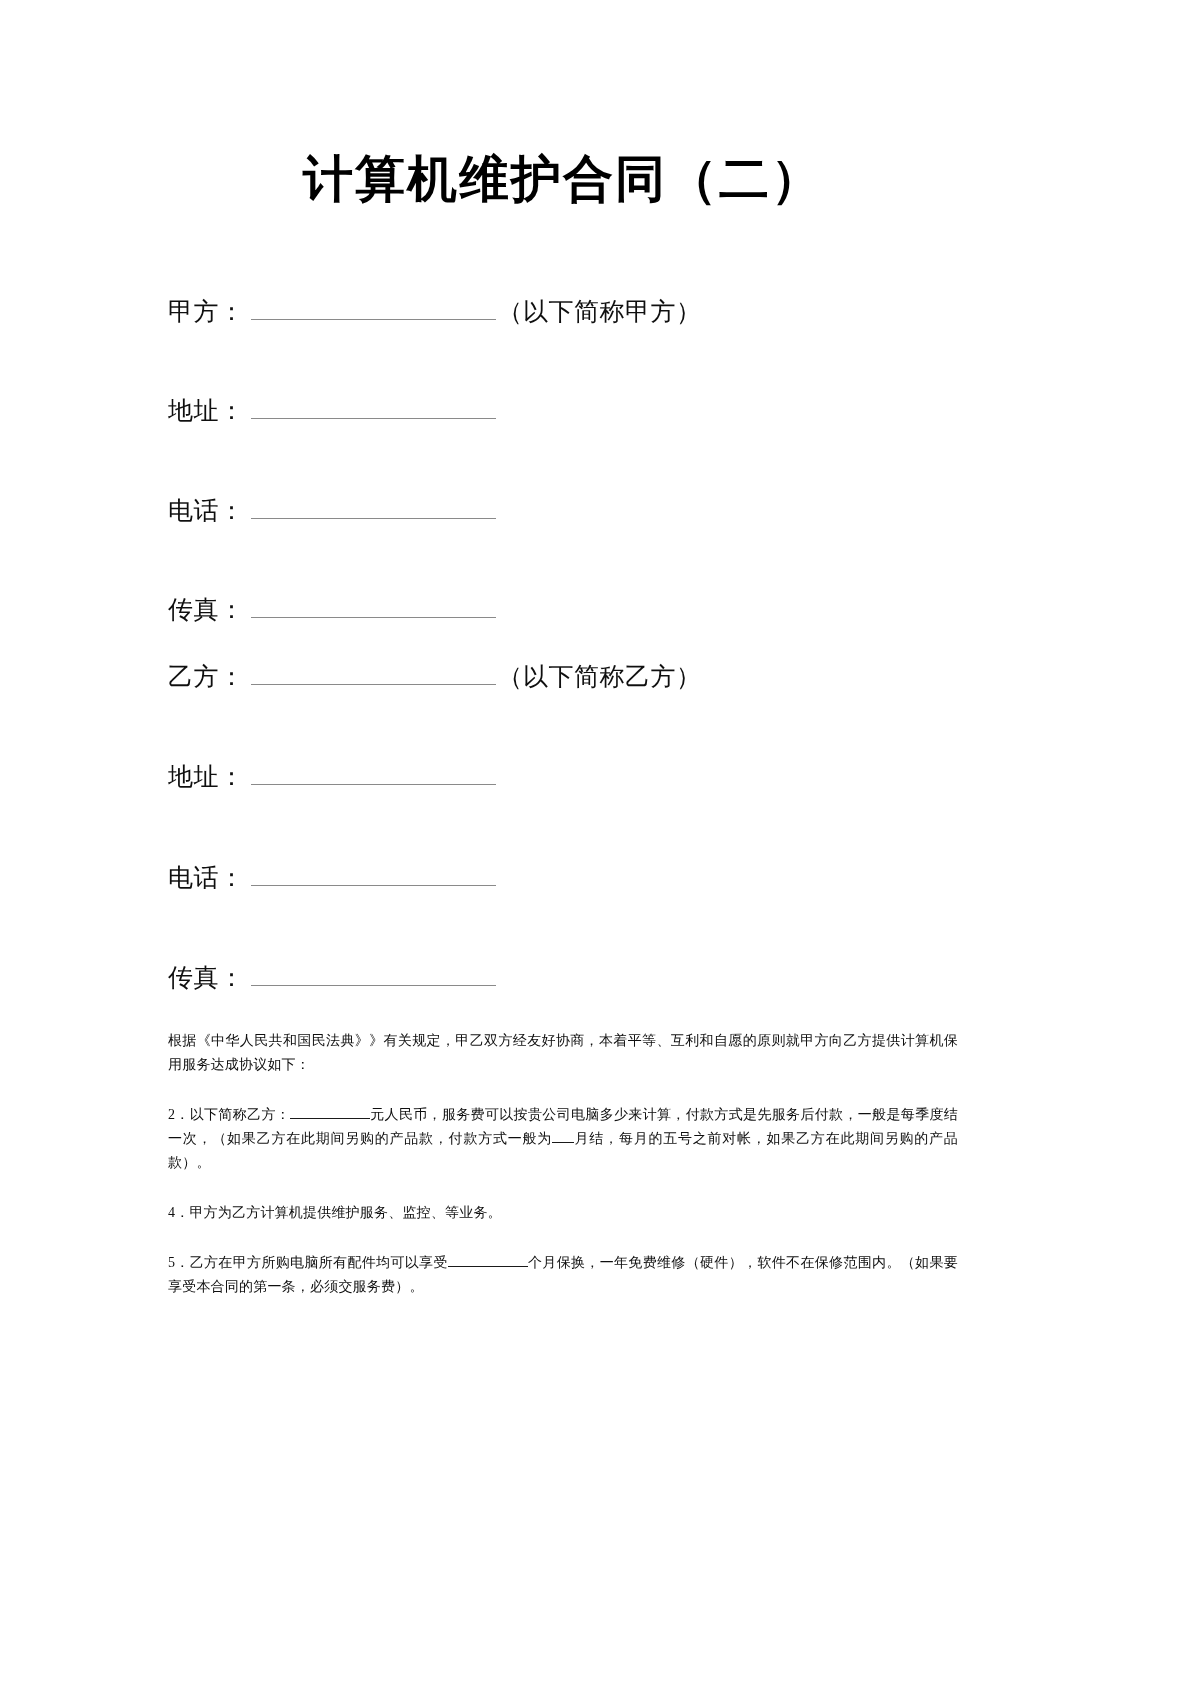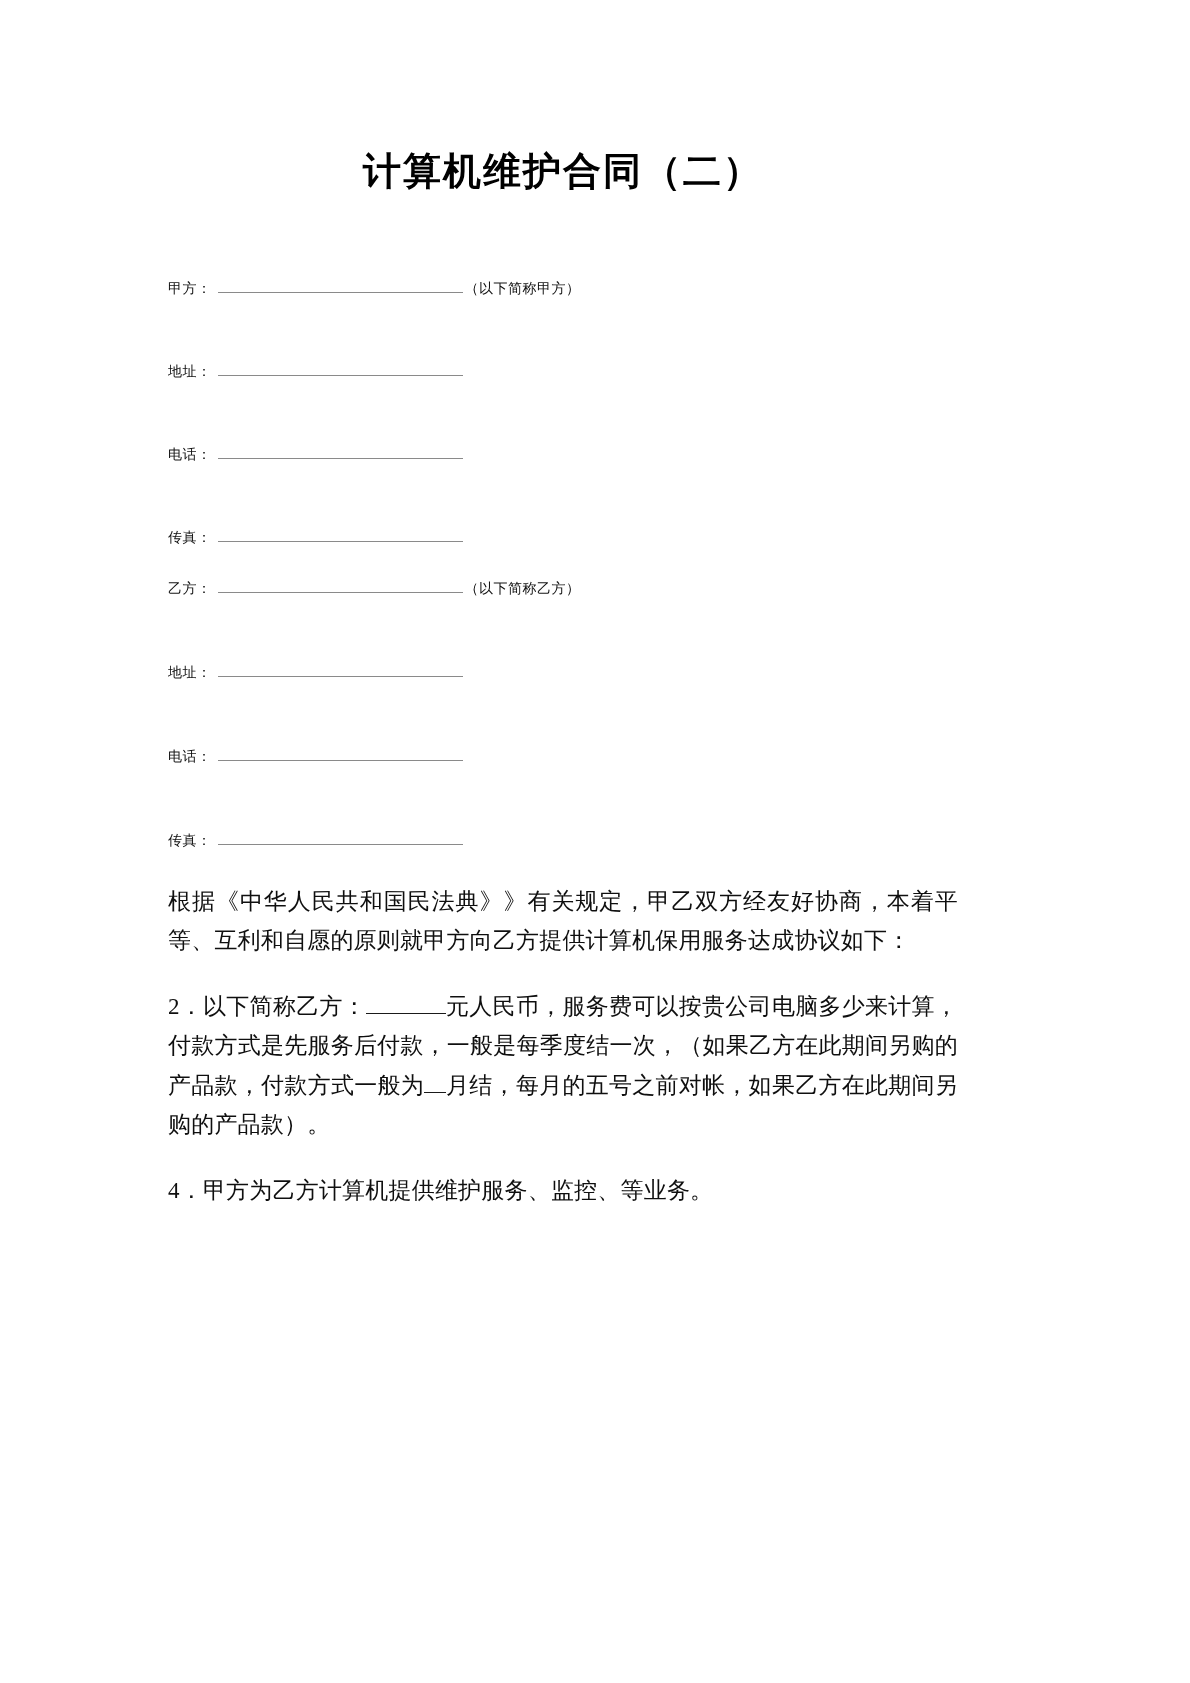--- a/index.html
+++ b/index.html
@@ -19,34 +19,34 @@
     box-sizing: border-box;
     overflow: hidden;
   }
   .content {
     position: absolute;
     left: 168px;
     top: 0;
     width: 790px;
   }
   .doc-title {
-    font-size: 38px;
+    font-size: 50px;
     font-weight: bold;
     text-align: center;
     letter-spacing: 2px;
     margin: 0;
     padding-top: 148px;
     line-height: 1.25;
     color: #000;
   }
   .party-block {
     margin-top: 82px;
   }
   .field-row {
-    font-size: 14px;
+    font-size: 25px;
     line-height: 1.5;
     margin-bottom: 62px;
     white-space: nowrap;
     color: #0f0f0f;
   }
   .field-label {
     letter-spacing: 0.5px;
   }
   .blank {
     display: inline-block;
@@ -56,21 +56,21 @@
     margin: 0 2px 0 6px;
   }
   .blank-long { width: 245px; }
   .blank-med  { width: 245px; }
   .tail-note { letter-spacing: 0.5px; }
 
   .body-block {
     margin-top: 0px;
   }
   p.para {
-    font-size: 23px;
+    font-size: 14px;
     line-height: 1.72;
     margin: 0 0 26px 0;
     text-align: justify;
     text-justify: inter-character;
     color: #0f0f0f;
     letter-spacing: 0.2px;
   }
   p.para:last-child { margin-bottom: 0; }
   .u {
     display: inline-block;
@@ -134,17 +134,18 @@
     <div class="body-block">
 
       <p class="para"><span>根据《中华人民共和国民法典》》有关规定，甲乙双方经友好协商，本着平等、互利和自</span><span>愿的原则就甲方向乙方提供计算机保用服务达成协议如下：</span></p>
 
 
       <p class="para"><span>2．</span><span>以下简称乙方：</span><span class="u u-lg"></span><span>元人民币，服务费可以按贵公司电脑多少来计算，付款方式是先服务后付款，一般是每季度结一次，（如果乙方在此期间另购的产品款，付款方式一般为</span><span class="u u-xs"></span><span>月结，每月的五号之前对帐，如果乙方在此期间另购的产品款）。</span></p>
 
 
       <p class="para"><span>4．</span><span>甲方为乙方计算机提供维护服务、监控、等业务。</span></p>
 
+      <p class="para"><span>5．</span><span>乙方在甲方所购电脑所有配件均可以享受</span><span class="u u-lg"></span><span>个月保换，一年免费维修（硬件），软件不在保修范围内。（如果要享受本合同的第一条，必须交服务费）。</span></p>
 
     </div>
 
   </div>
 </div>
 
 </body></html>

